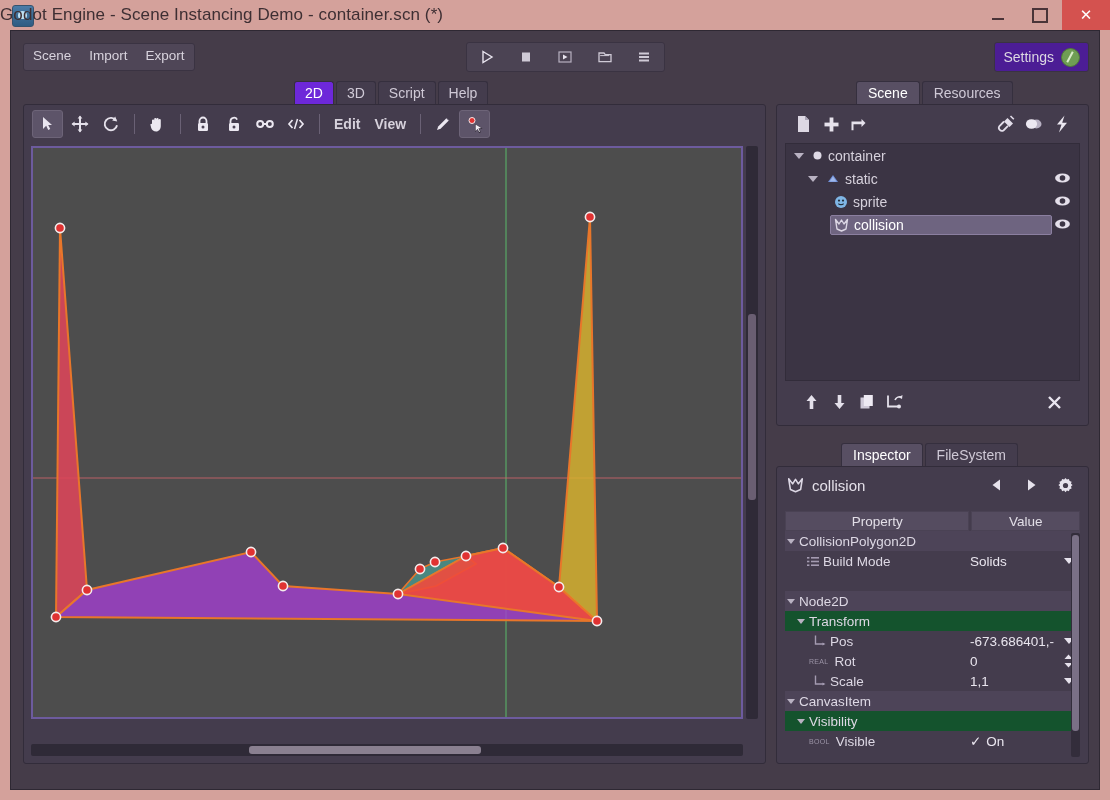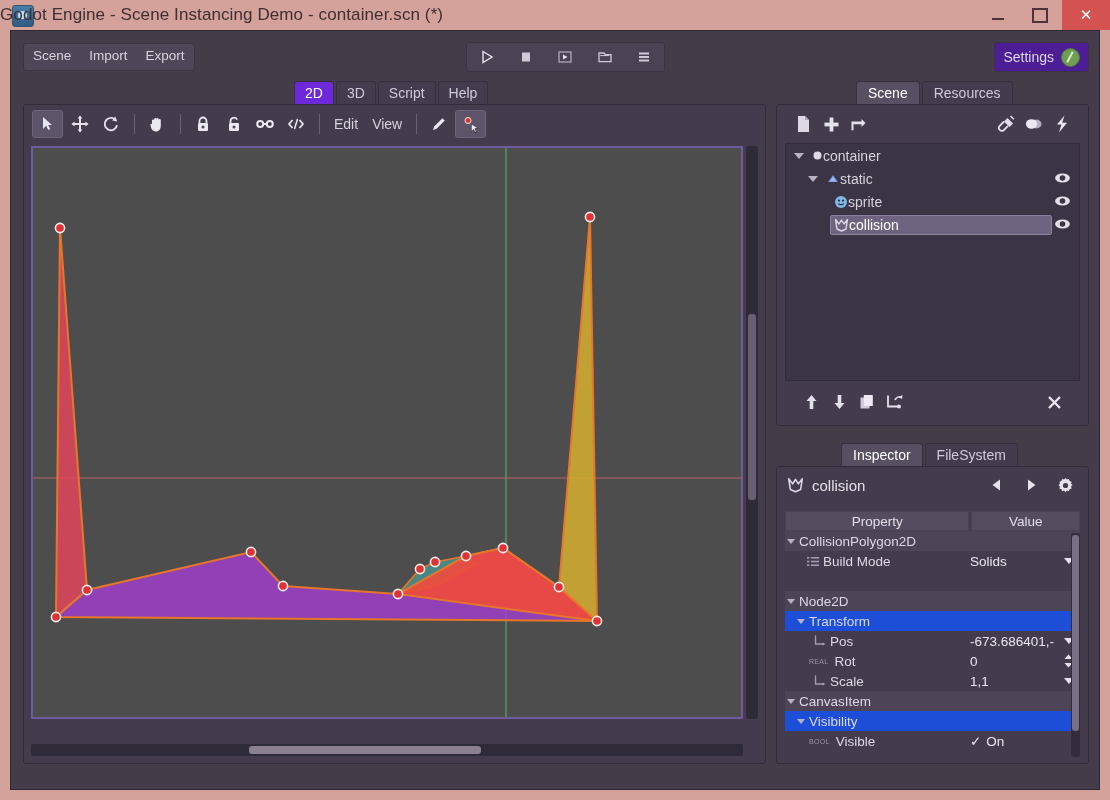--- a/index.html
+++ b/index.html
@@ -161,21 +161,21 @@
     width: 29px; height: 26px;
     display: flex; align-items: center; justify-content: center;
     margin-right: 2px;
     border-radius: 3px;
   }
   .tbtn.active { background: #5d5469; border: 1px solid #6d6478; }
   .tsep {
     width: 1px; height: 20px; background: #6a6175; margin: 0 7px;
   }
   .tlabel {
-    font-size: 14px; color: #d6d1db; padding: 0 7px;
+    font-size: 14px; color: #d6d1db; padding: 0 7px; font-weight: bold;
   }
 
   
   #canvas2d {
     position: absolute; left: 7px; top: 41px;
     width: 712px; height: 573px;
     background: #4d4d4d;
     border: 2px solid #6d5b9e;
     overflow: hidden;
     box-sizing: border-box;
@@ -240,21 +240,21 @@
     padding-left: 6px;
     font-size: 14px; color: #d6d1dc;
   }
   .tree-row.selected .tree-label-wrap {
     background: #6e6480;
     border: 1px solid #8b7fa0;
     border-radius: 2px;
     color: #ffffff;
   }
   .tree-label-wrap {
-    display: flex; align-items: center; 
+    display: flex; align-items: center; gap: 5px;
     padding: 1px 5px 1px 3px;
     border: 1px solid transparent;
   }
   .tri {
     width: 0; height: 0;
     border-left: 5px solid transparent;
     border-right: 5px solid transparent;
     border-top: 6px solid #b9b2c2;
     margin-right: 4px;
   }
@@ -312,21 +312,21 @@
   #col-val  { width: 108px; }
 
   .prow {
     position: relative;
     height: 20px;
     display: flex; align-items: center;
     font-size: 13.5px;
     color: #ddd8e4;
   }
   .prow.cat { background: #4d4458; }
-  .prow.sub { background: #1d4ed8; }
+  .prow.sub { background: #14532d; }
   .pname { display: flex; align-items: center; gap: 4px; }
   .pval {
     position: absolute; left: 185px; top: 0;
     height: 20px; width: 108px;
     display: flex; align-items: center;
     color: #e9e5ee;
   }
   .dtri {
     width: 0; height: 0;
     border-left: 4.5px solid transparent;

